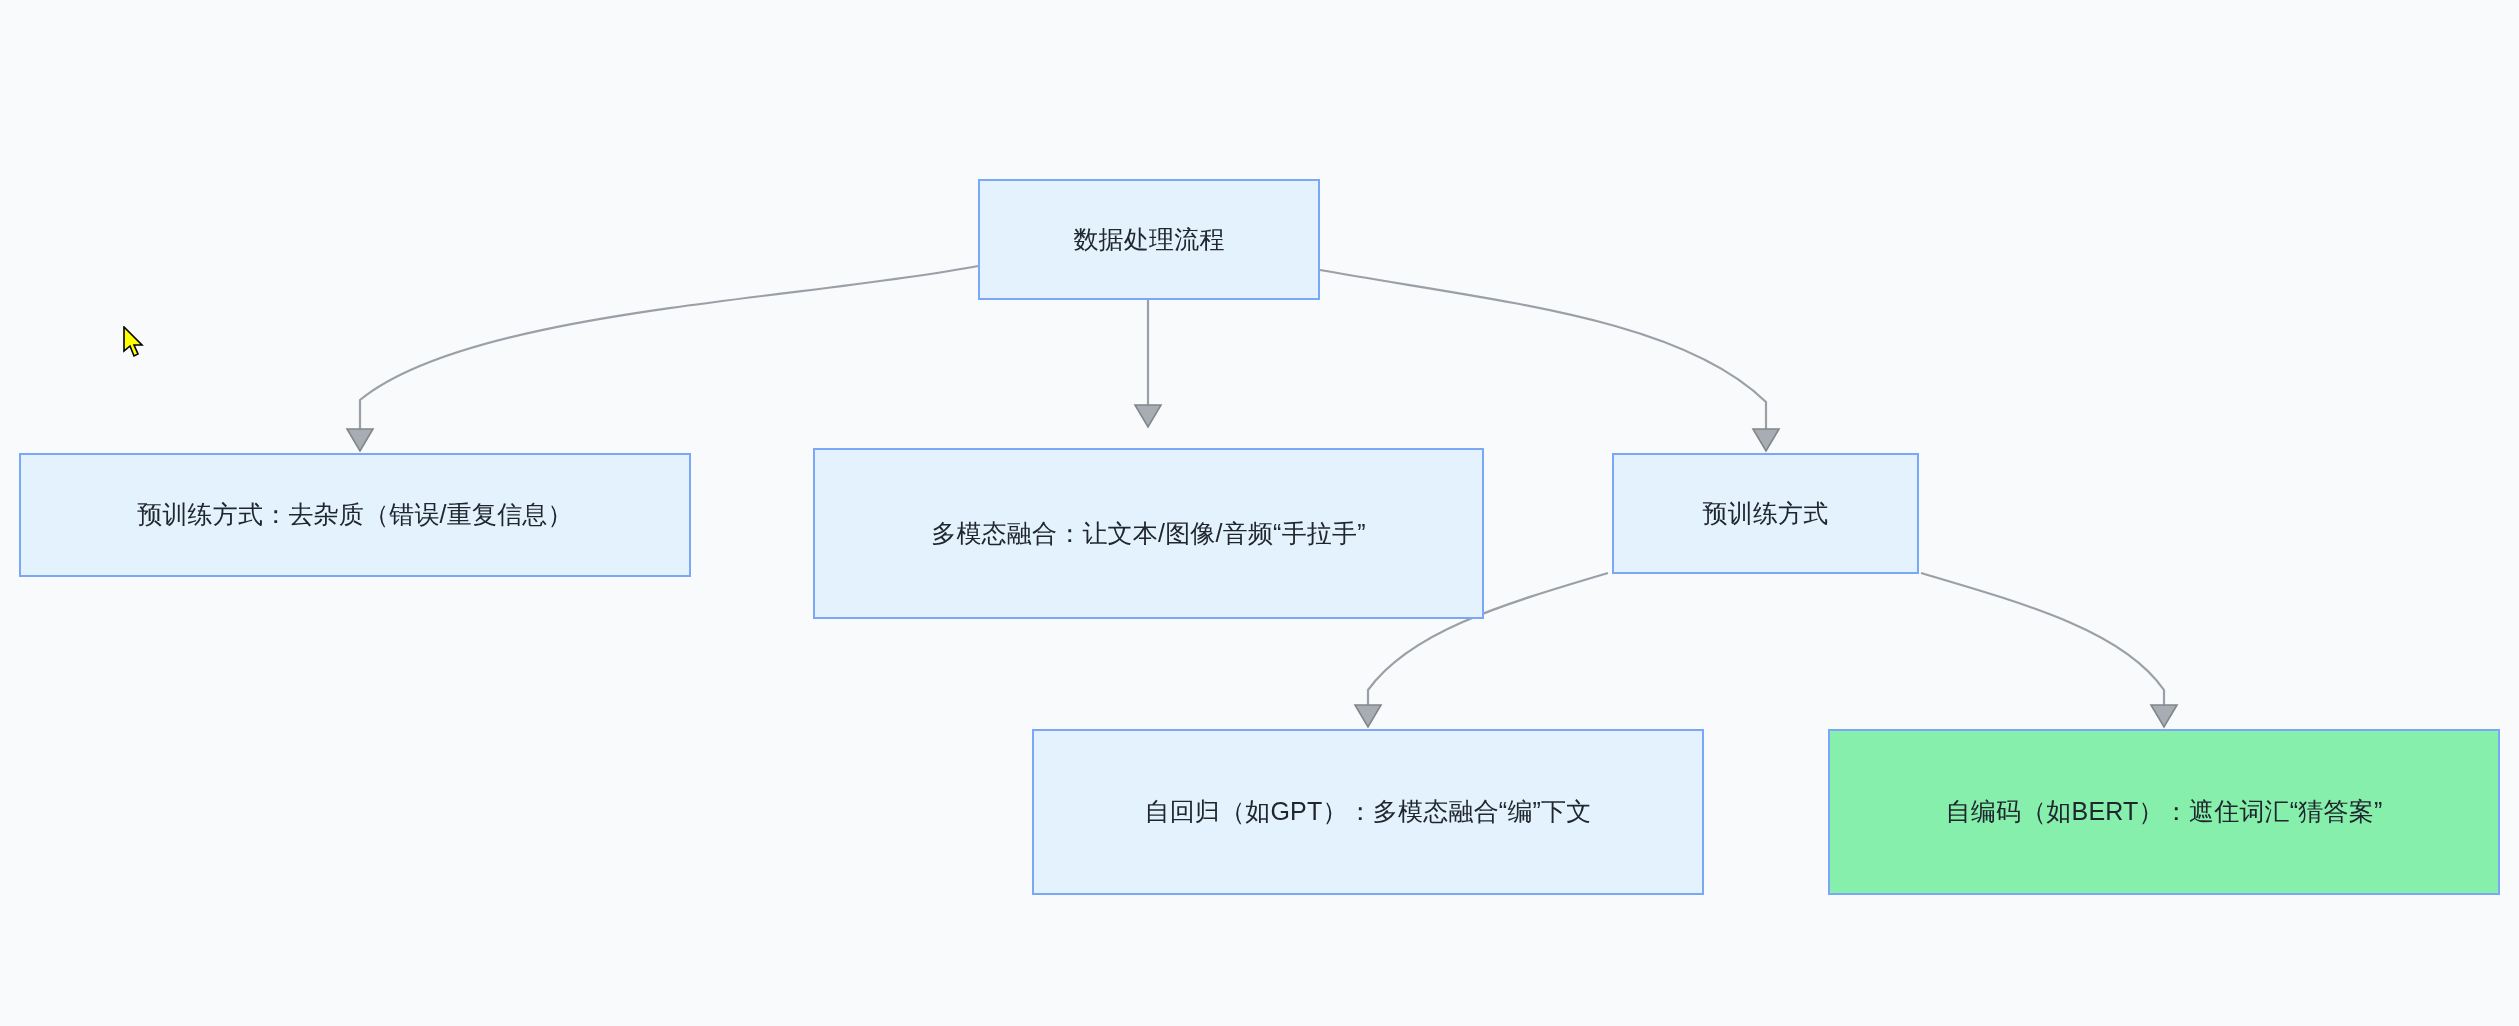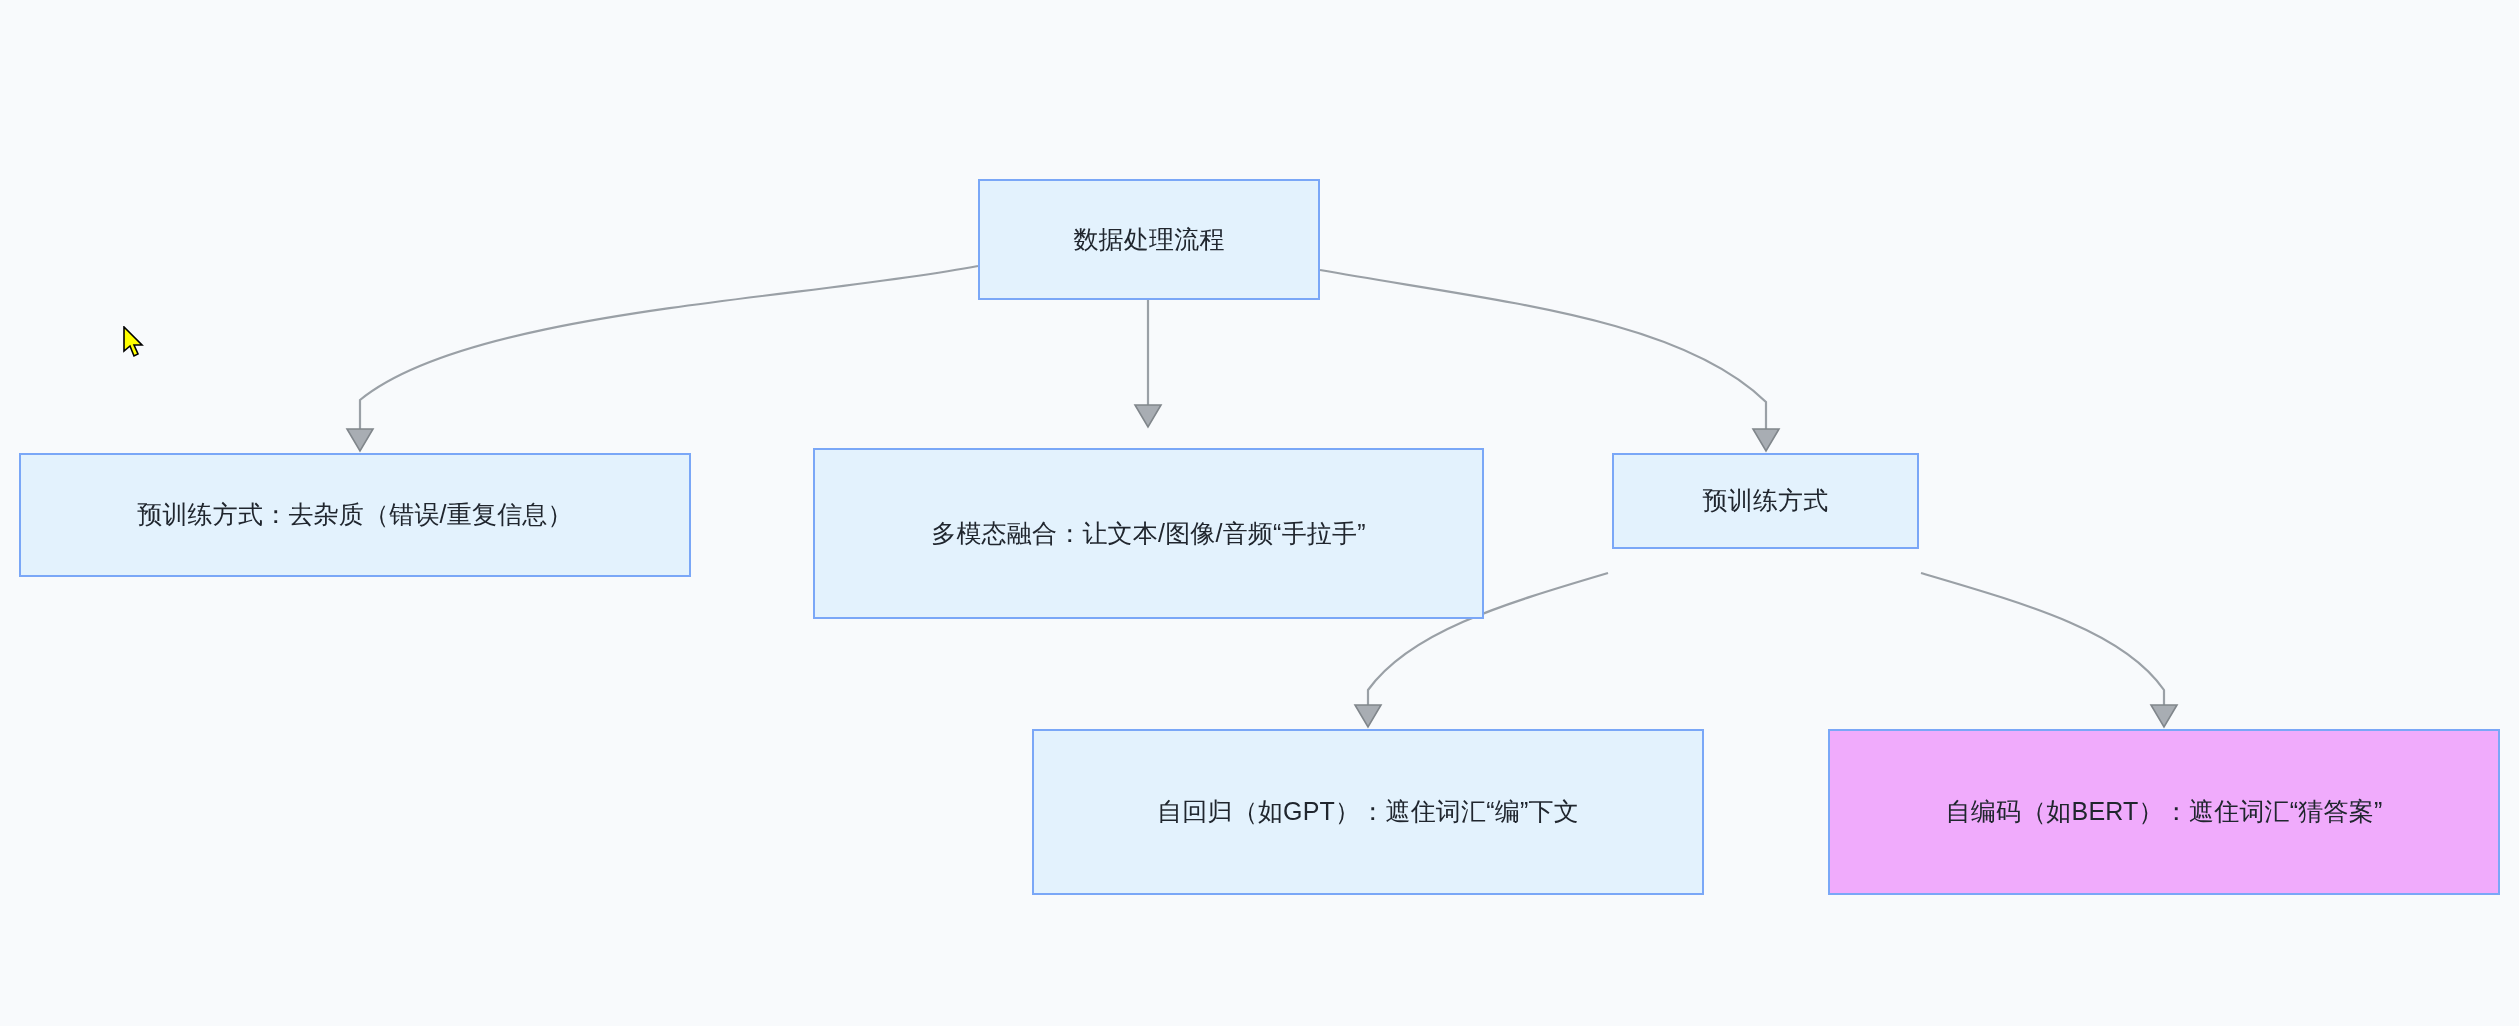--- a/index.html
+++ b/index.html
@@ -77,27 +77,27 @@
   <div id="nodes">
       <div class="node" style="left: 978px; top: 179px; width: 342px; height: 121px; background: rgb(227, 242, 253); border-color: rgb(122, 167, 247); color: rgb(32, 38, 46);">
         <span class="node-label">数据处理流程</span>
       </div>
       <div class="node" style="left: 19px; top: 453px; width: 672px; height: 124px; background: rgb(227, 242, 253); border-color: rgb(122, 167, 247); color: rgb(32, 38, 46);">
         <span class="node-label">预训练方式：去杂质（错误/重复信息）</span>
       </div>
       <div class="node" style="left: 813px; top: 429px; width: 671px; height: 171px; background: rgb(227, 242, 253); border-color: rgb(122, 167, 247); color: rgb(32, 38, 46); margin-top: 19px;">
         <span class="node-label">多模态融合：让文本/图像/音频“手拉手”</span>
       </div>
-      <div class="node" style="left: 1612px; top: 453px; width: 307px; height: 96px; background: rgb(227, 242, 253); border-color: rgb(122, 167, 247); color: rgb(32, 38, 46);">
+      <div class="node" style="left: 1612px; top: 453px; width: 307px; height: 121px; background: rgb(227, 242, 253); border-color: rgb(122, 167, 247); color: rgb(32, 38, 46);">
         <span class="node-label">预训练方式</span>
       </div>
       <div class="node" style="left: 1032px; top: 729px; width: 672px; height: 166px; background: rgb(227, 242, 253); border-color: rgb(122, 167, 247); color: rgb(32, 38, 46);">
-        <span class="node-label">自回归（如GPT）：遮住词汇“编”下文</span>
+        <span class="node-label">自回归（如GPT）：多模态融合“编”下文</span>
       </div>
-      <div class="node" style="left: 1828px; top: 729px; width: 672px; height: 166px; background: #f0abfc; border-color: rgb(122, 167, 247); color: rgb(32, 38, 46);">
+      <div class="node" style="left: 1828px; top: 729px; width: 672px; height: 166px; background: #86efac; border-color: rgb(122, 167, 247); color: rgb(32, 38, 46);">
         <span class="node-label">自编码（如BERT）：遮住词汇“猜答案”</span>
       </div>
     </div>
 
   <svg id="cursor" viewBox="0 0 26 34" xmlns="http://www.w3.org/2000/svg" style="left: 122px; top: 326px;">
     <polygon points="2,1 2,25 8,20 12,30 16,28 12,19 20,19" fill="#ffff00" stroke="#000000" stroke-width="1.6" stroke-linejoin="miter"></polygon>
   </svg>
 
 </div>
 

